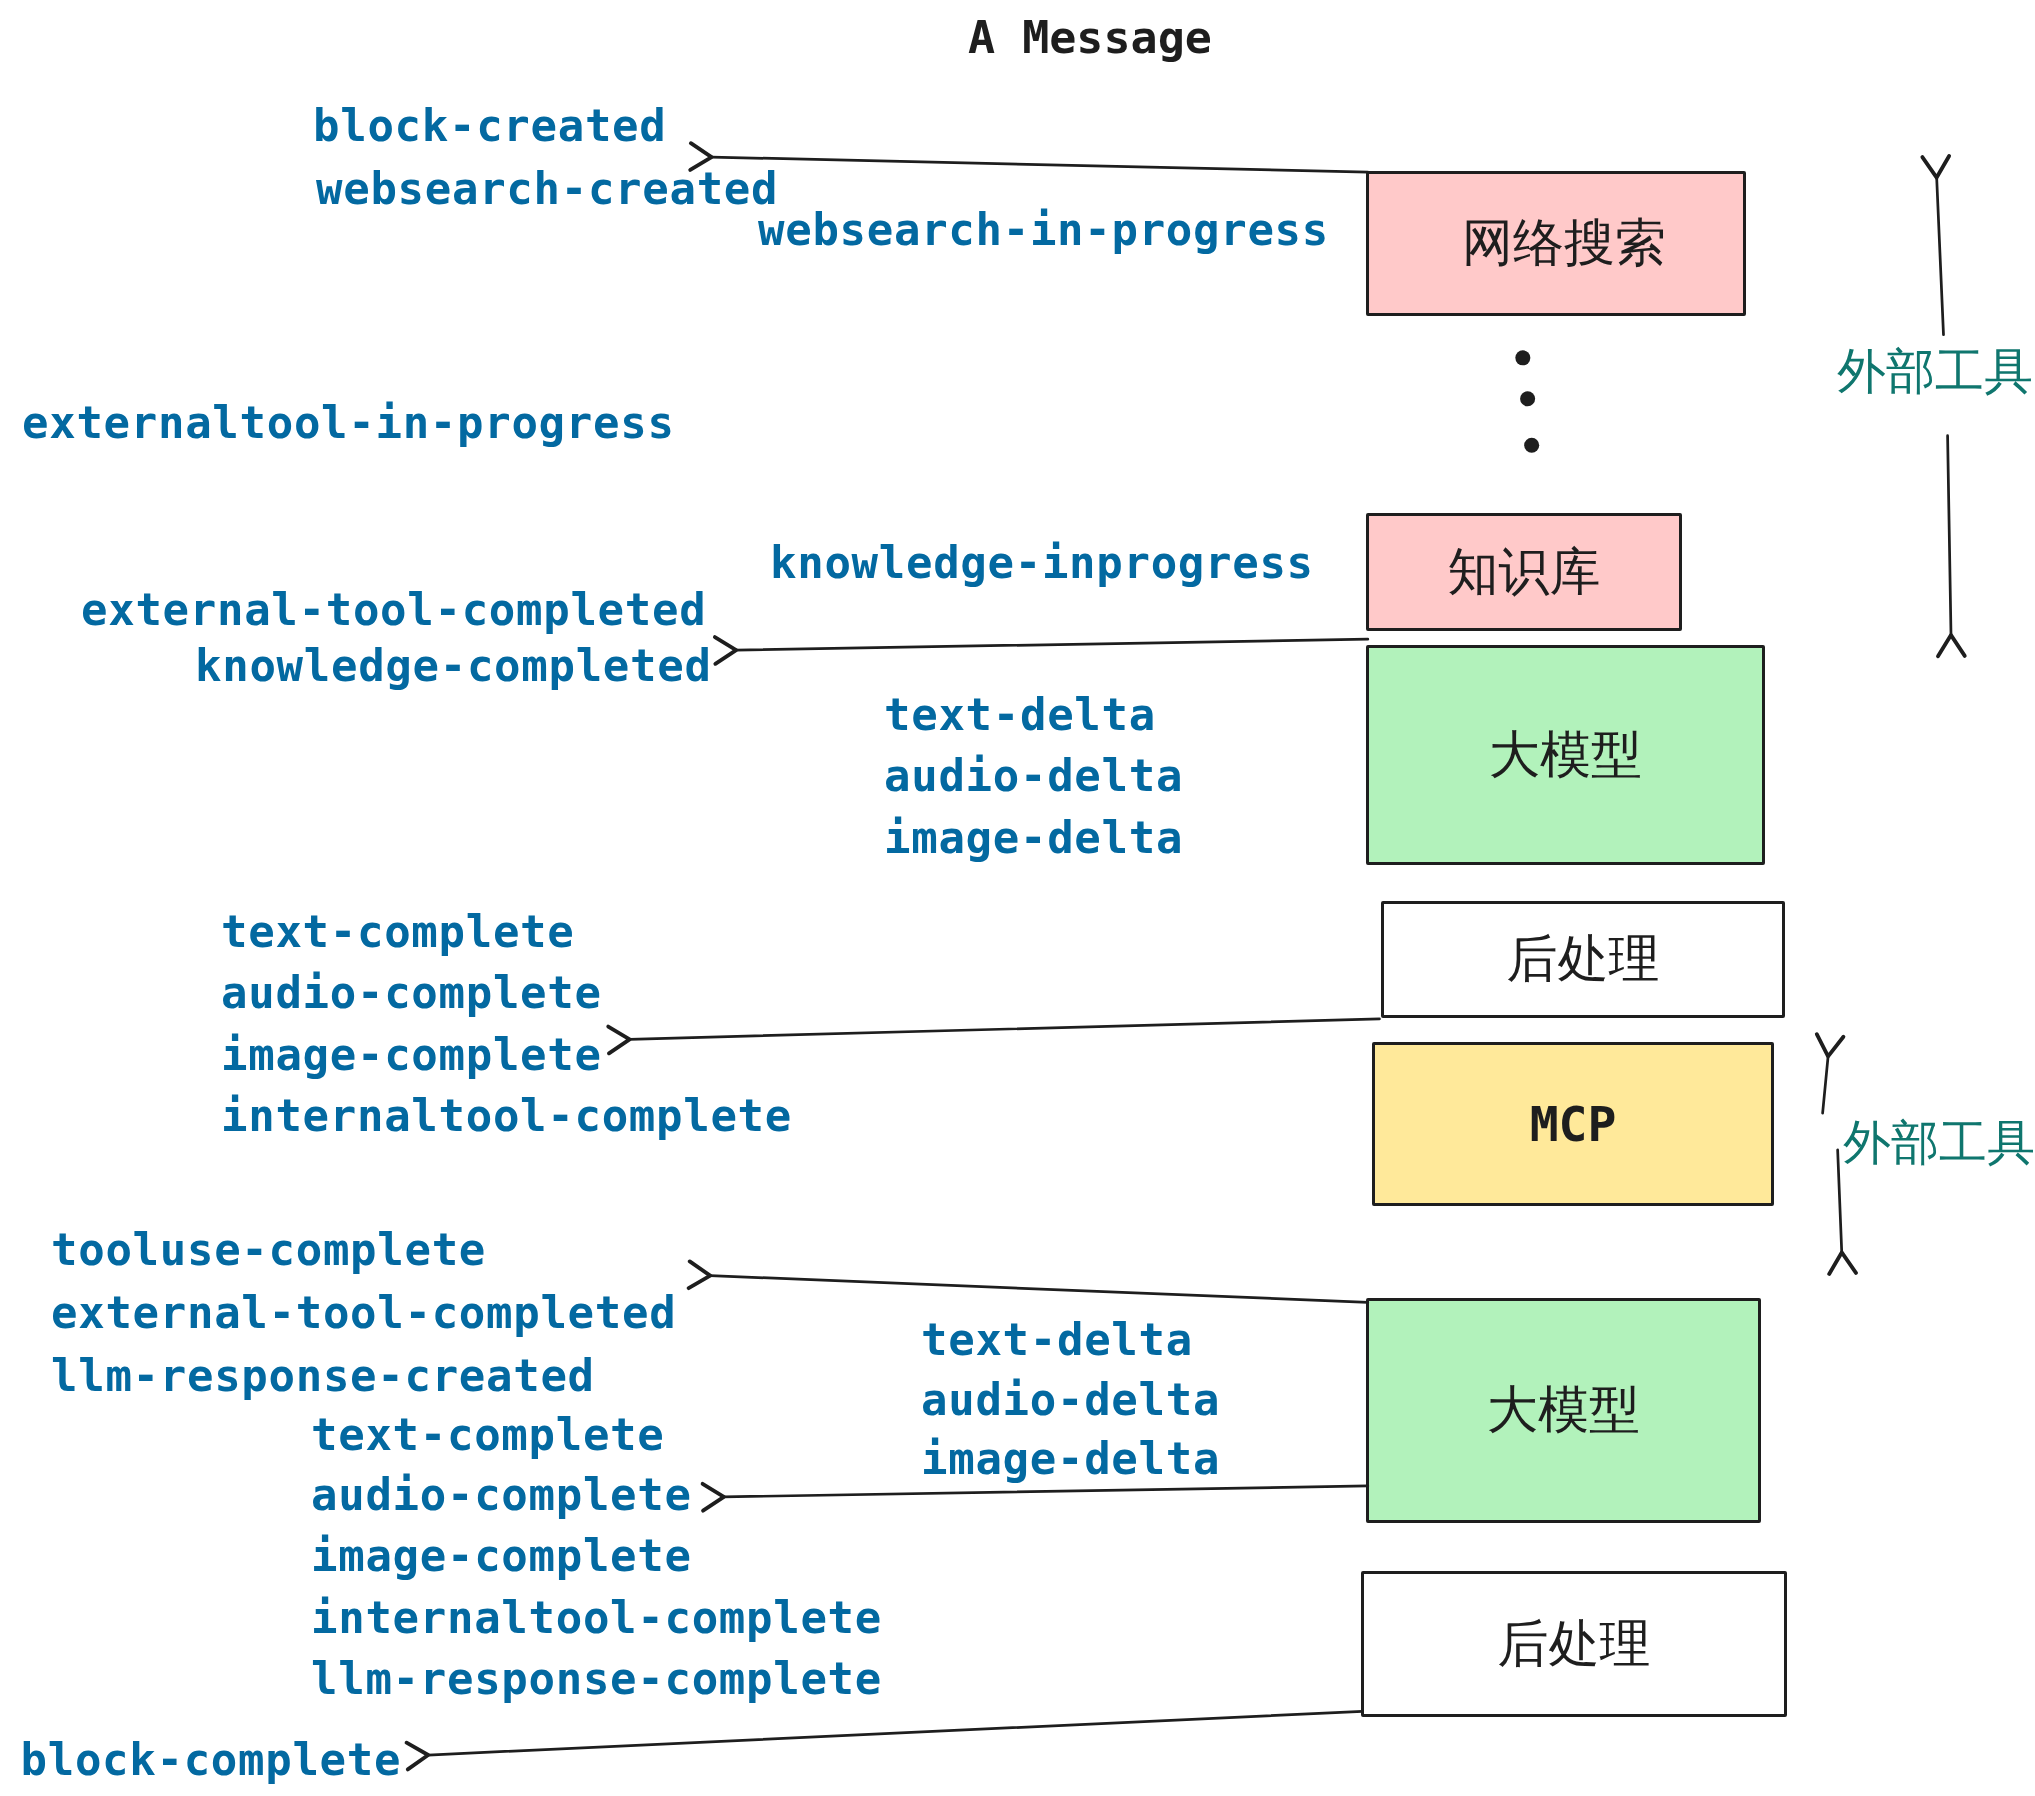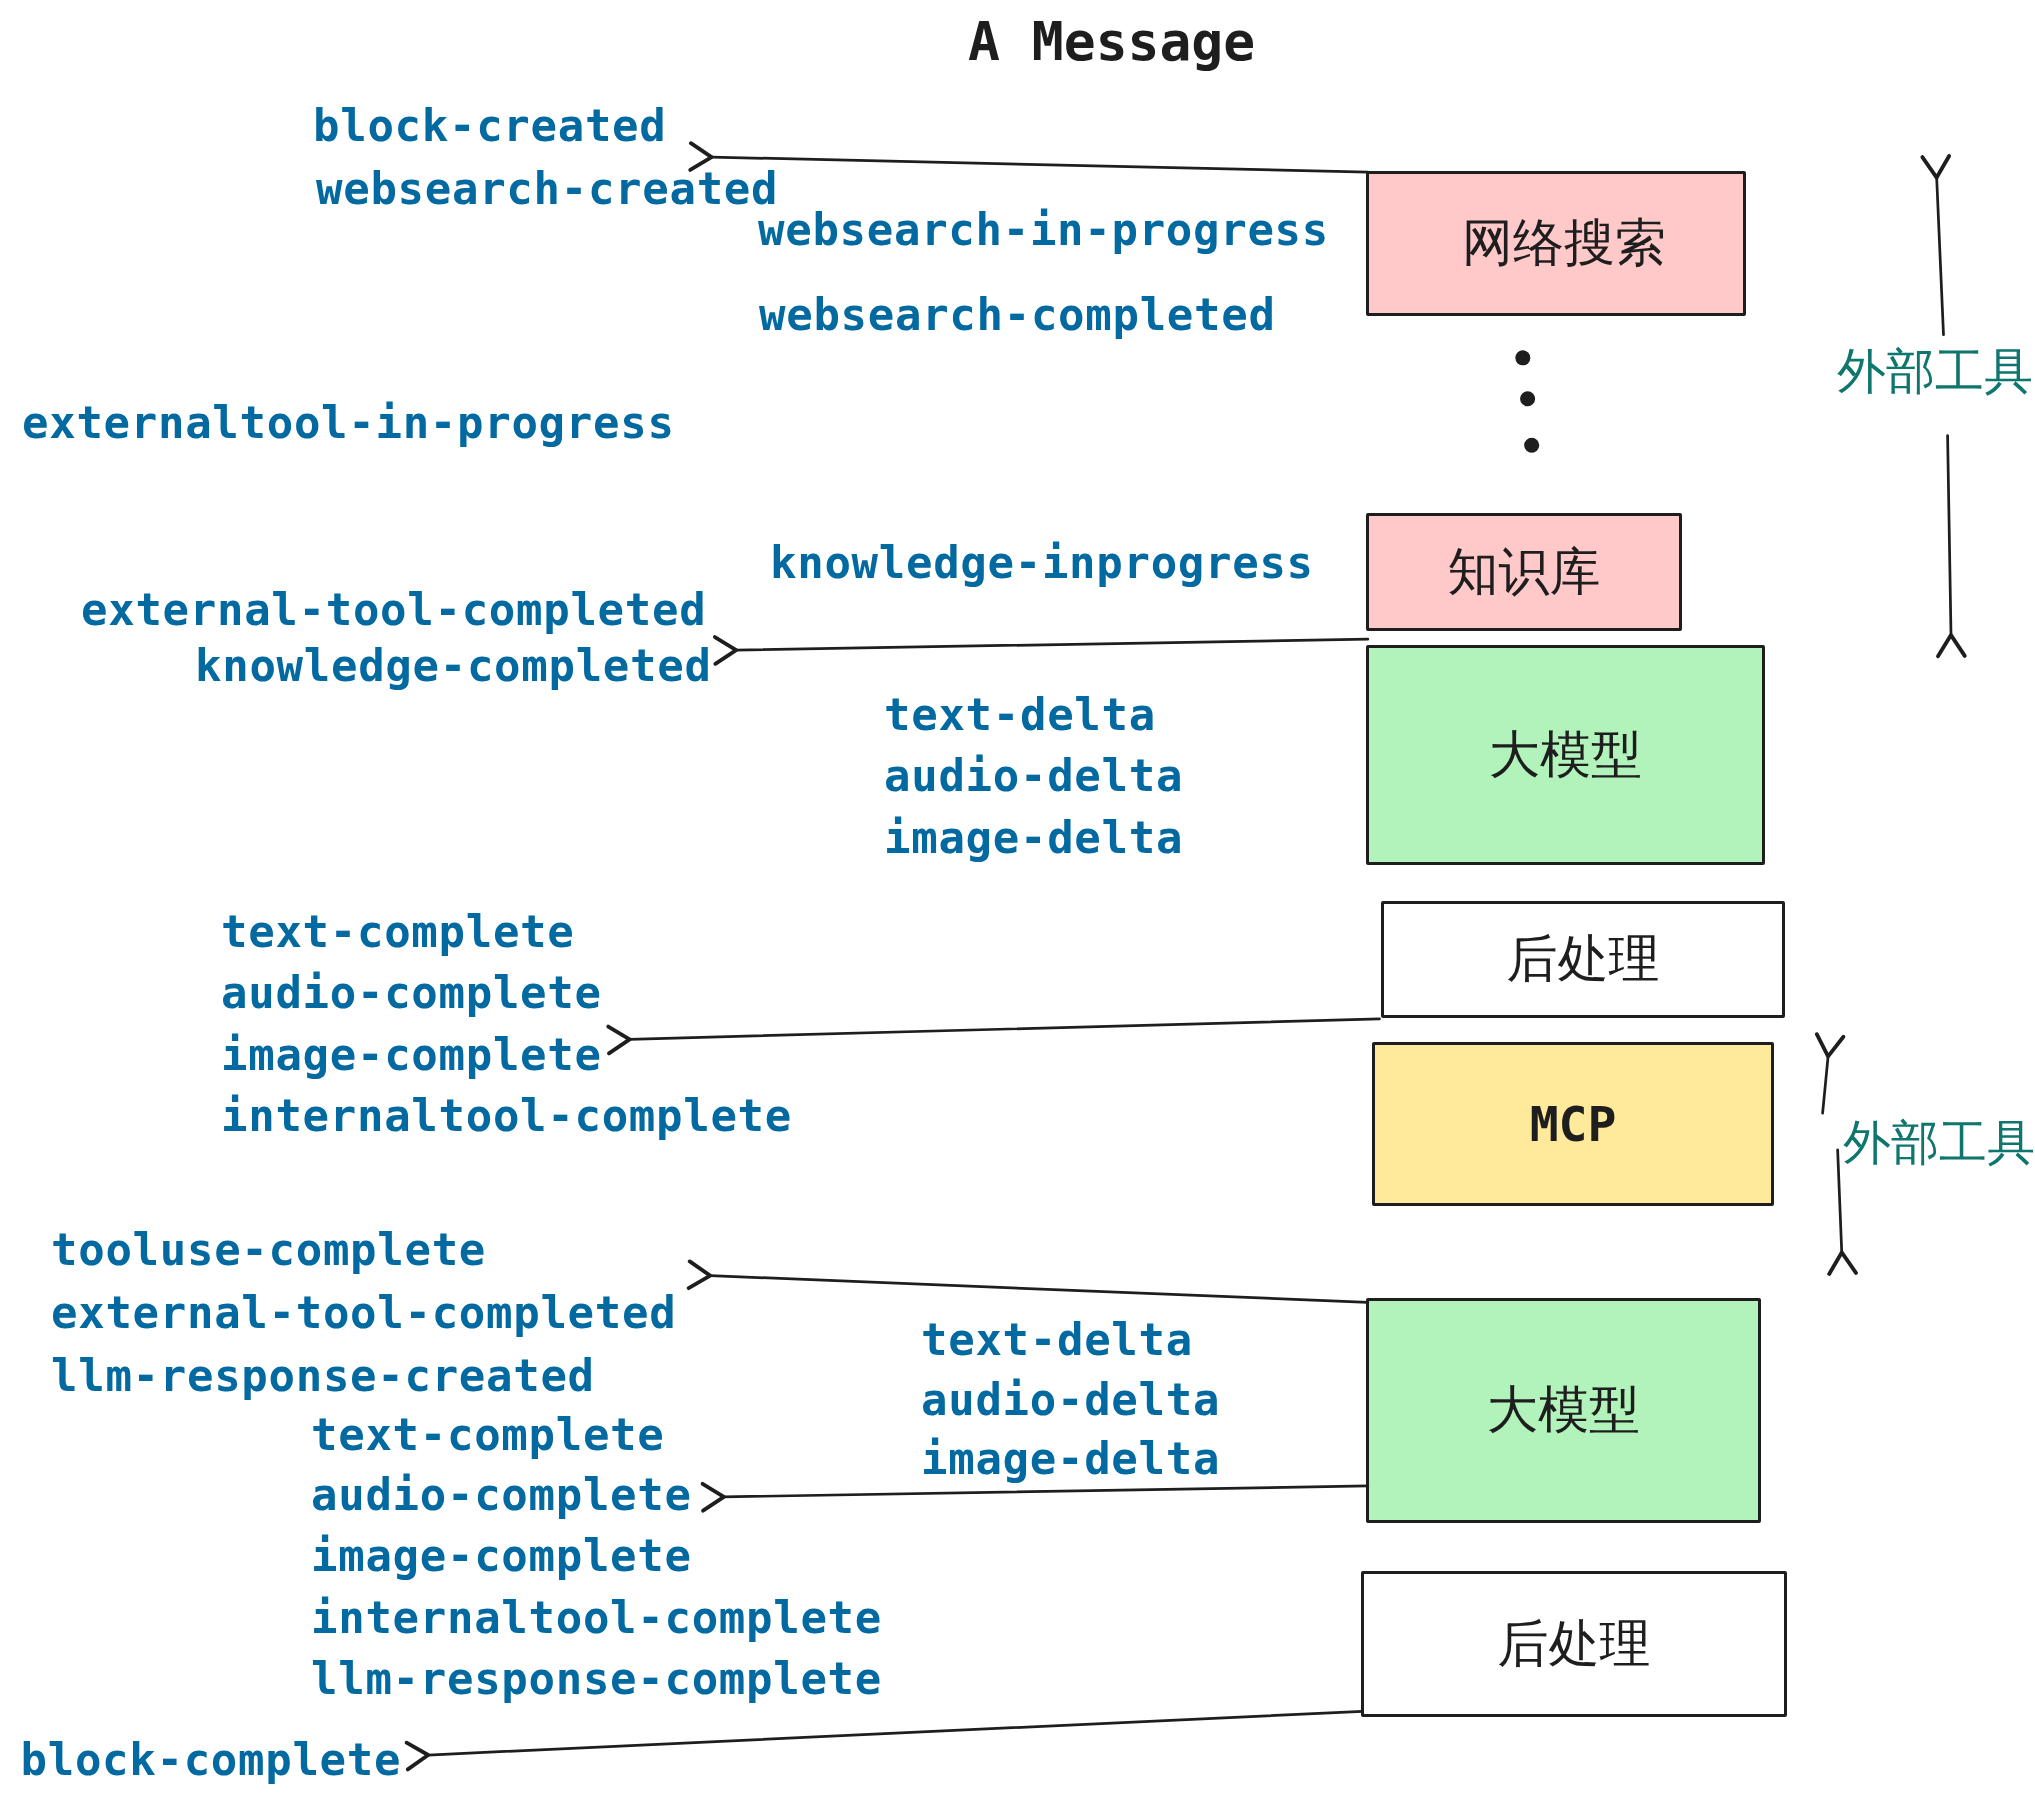--- a/index.html
+++ b/index.html
@@ -26,21 +26,21 @@
     font-weight:bold;
     letter-spacing:0.7px;
     line-height:1.12;
     white-space:nowrap;
     color:#0369a1;
   }
   #title{
     position:absolute;
     left:968px; top:11px;
     font-family:"DejaVu Sans Mono", monospace;
-    font-size:53px;
+    font-size:45px;
     font-weight:bold;
     white-space:nowrap;
     color:#1e1e1e;
   }
   .box{
     position:absolute;
     border:3.4px solid #1e1e1e;
     border-radius:2px;
     display:flex;
     align-items:center;
@@ -103,21 +103,20 @@
 </head>
 <body>
 
 <div id="canvas">
 
   <div id="title">A Message</div>
 
   <div class="ev" id="ev-block-created">block-created</div>
   <div class="ev" id="ev-websearch-created">websearch-created</div>
   <div class="ev" id="ev-websearch-in-progress">websearch-in-progress</div>
-  <div class="ev" id="ev-websearch-completed">websearch-completed</div>
   <div class="ev" id="ev-externaltool-in-progress">externaltool-in-progress</div>
   <div class="ev" id="ev-knowledge-inprogress">knowledge-inprogress</div>
   <div class="ev" id="ev-external-tool-completed">external-tool-completed</div>
   <div class="ev" id="ev-knowledge-completed">knowledge-completed</div>
   <div class="ev" id="ev-text-delta-1">text-delta</div>
   <div class="ev" id="ev-audio-delta-1">audio-delta</div>
   <div class="ev" id="ev-image-delta-1">image-delta</div>
   <div class="ev" id="ev-text-complete-1">text-complete</div>
   <div class="ev" id="ev-audio-complete-1">audio-complete</div>
   <div class="ev" id="ev-image-complete-1">image-complete</div>

